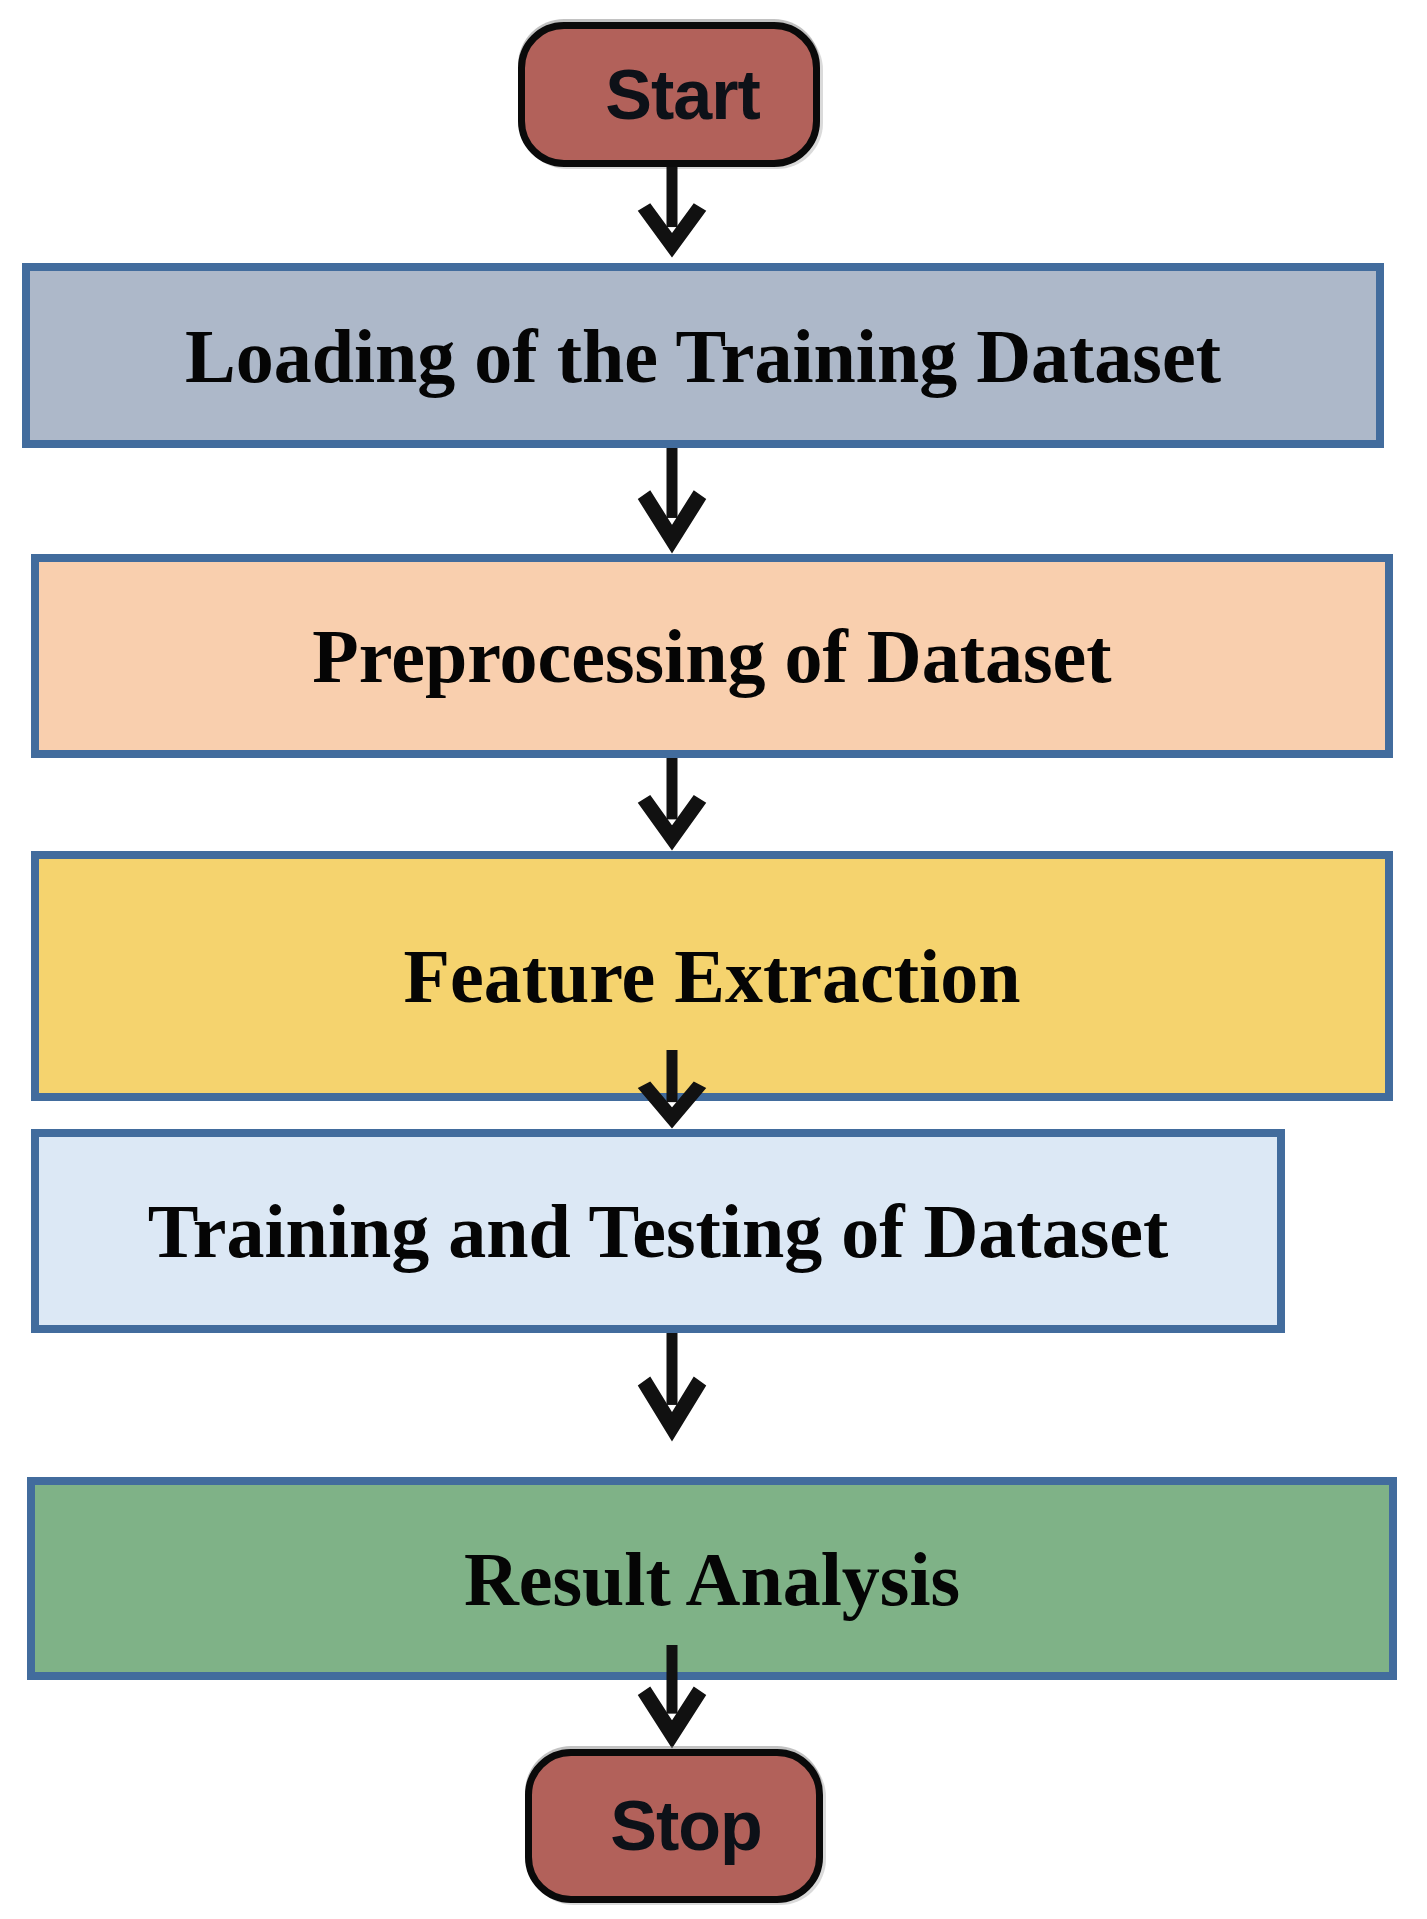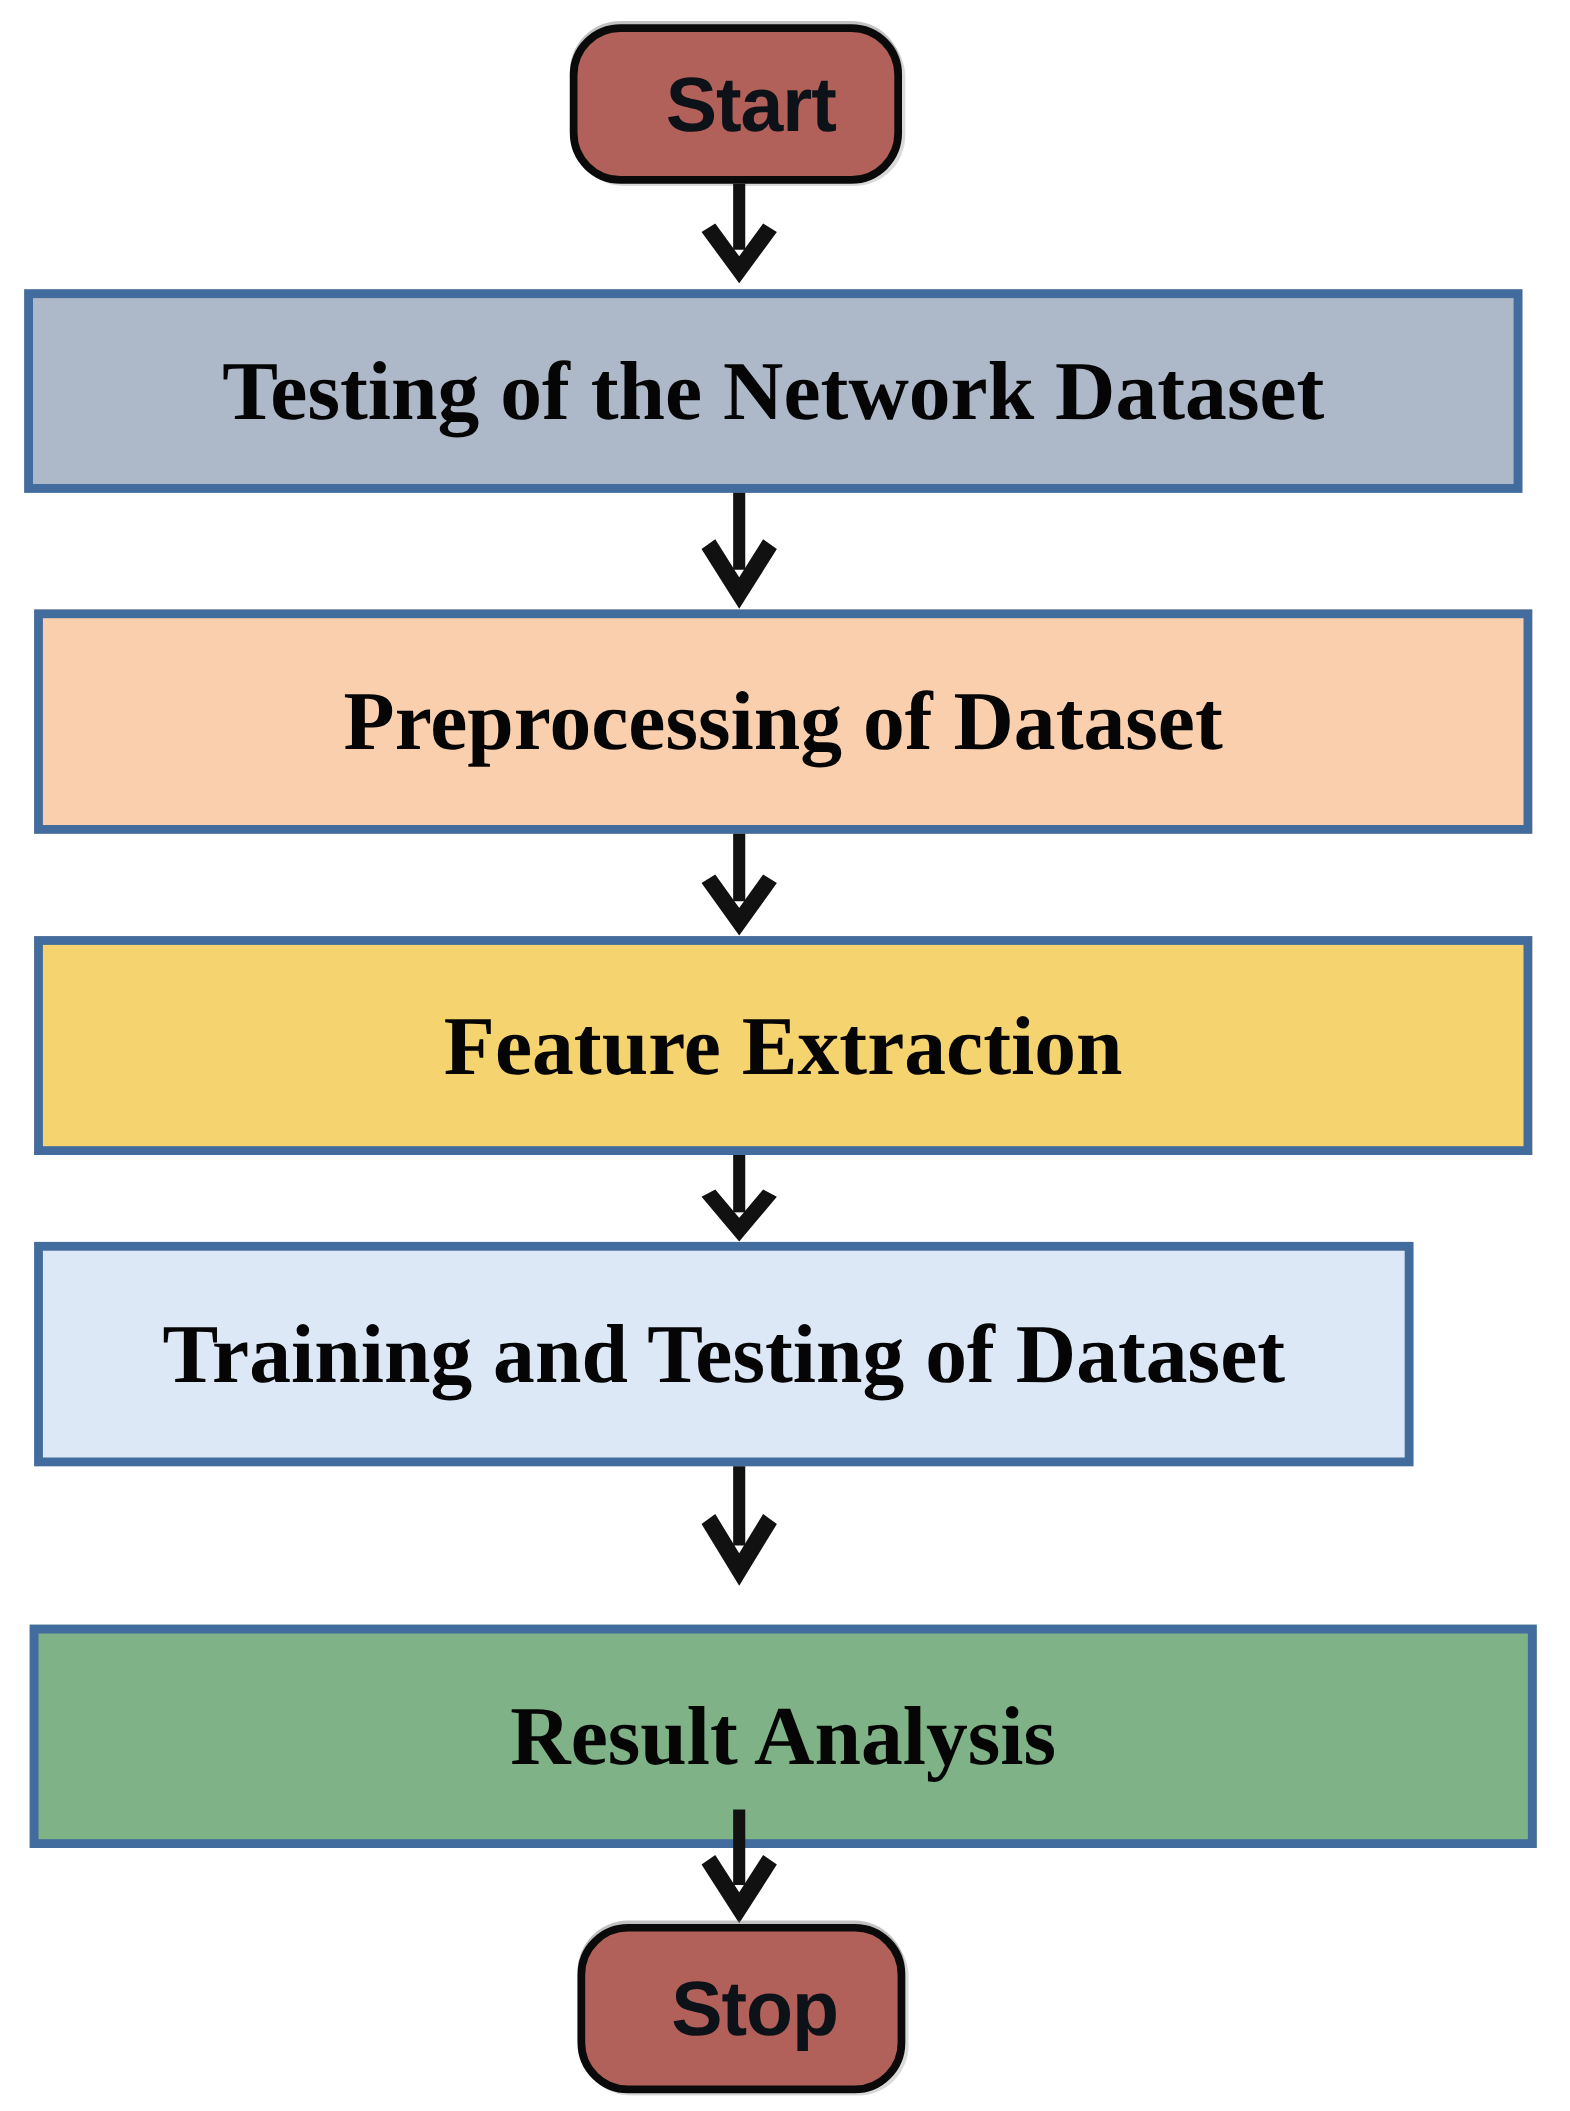--- a/index.html
+++ b/index.html
@@ -46,21 +46,21 @@
   }
   .step .s-label {
     font-weight: bold;
     font-size: 76px;
     color: #050505;
     line-height: 1;
     white-space: nowrap;
   }
   .step.step-1 { left: 22px; top: 263px;  width: 1362px; height: 185px; }
   .step.step-2 { left: 31px; top: 554px;  width: 1362px; height: 204px; }
-  .step.step-3 { left: 31px; top: 851px;  width: 1362px; height: 199px; }
+  .step.step-3 { left: 31px; top: 851px;  width: 1362px; height: 250px; }
   .step.step-4 { left: 31px; top: 1129px; width: 1254px; height: 204px; }
   .step.step-5 { left: 27px; top: 1442px; width: 1370px; height: 203px; margin-top: 35px; }
 
   .arrow {
     position: absolute;
     left: 637px;
     width: 70px;
     overflow: visible;
     color: #111111;
   }
@@ -79,21 +79,21 @@
   <div class="terminal start" style="background-color: rgb(178, 97, 90); padding-left: 27px;">
     <span class="t-label">Start</span>
   </div>
 
   <svg class="arrow a-1" viewBox="0 0 70 100" preserveAspectRatio="none" style="color: rgb(17, 17, 17);">
     <line x1="35" y1="0" x2="35" y2="66" stroke="currentColor" stroke-width="11"></line>
     <path d="M7,44 L35,86 L63,44" fill="none" stroke="currentColor" stroke-width="15"></path>
   </svg>
 
   <div class="step step-1" style="background-color: rgb(173, 184, 201);">
-    <span class="s-label">Testing of the Network Dataset</span>
+    <span class="s-label">Loading of the Training Dataset</span>
   </div>
 
   <svg class="arrow a-2" viewBox="0 0 70 100" preserveAspectRatio="none" style="color: rgb(17, 17, 17);">
     <line x1="35" y1="0" x2="35" y2="66" stroke="currentColor" stroke-width="11"></line>
     <path d="M7,44 L35,86 L63,44" fill="none" stroke="currentColor" stroke-width="15"></path>
   </svg>
 
   <div class="step step-2" style="background-color: rgb(249, 207, 174);">
     <span class="s-label">Preprocessing of Dataset</span>
   </div>

